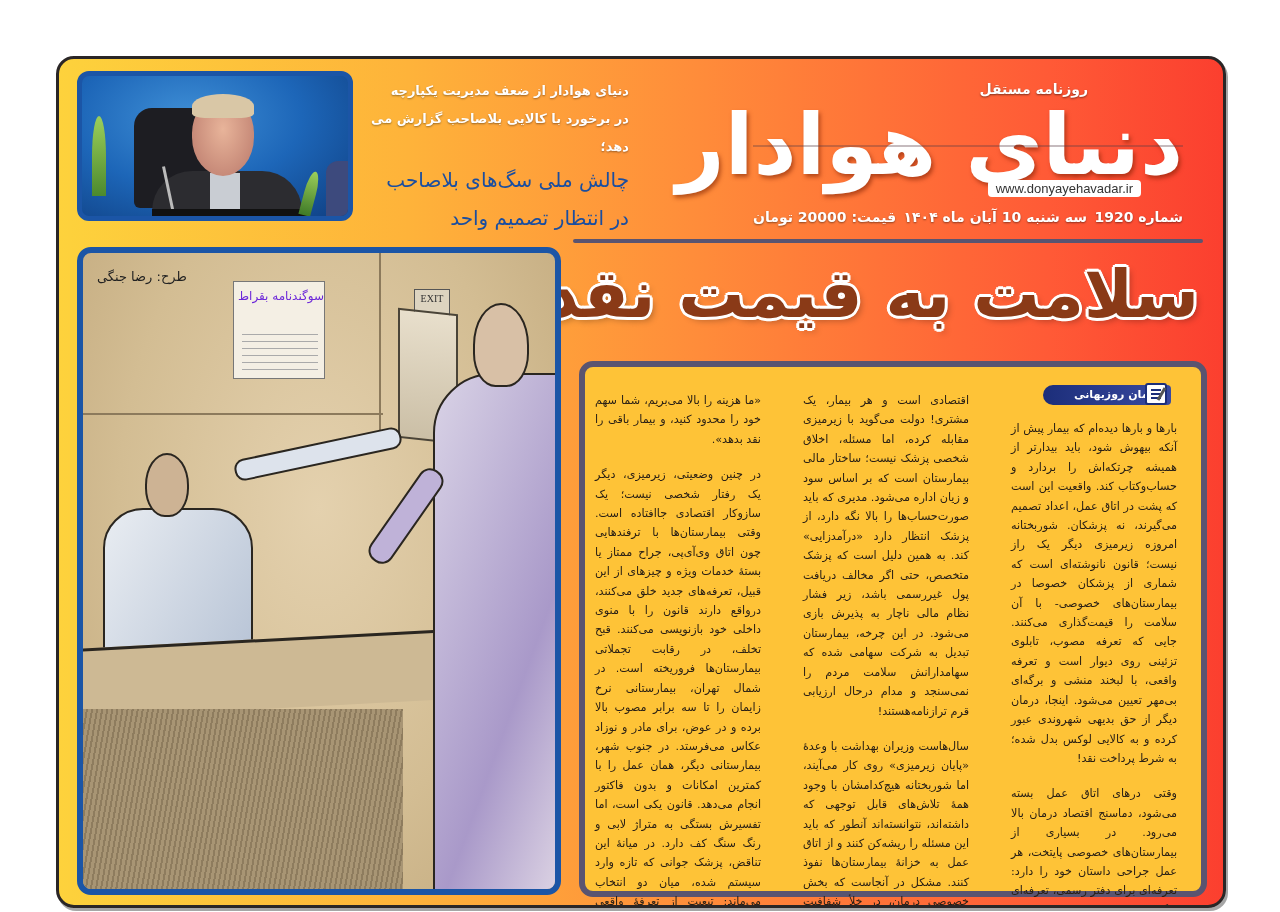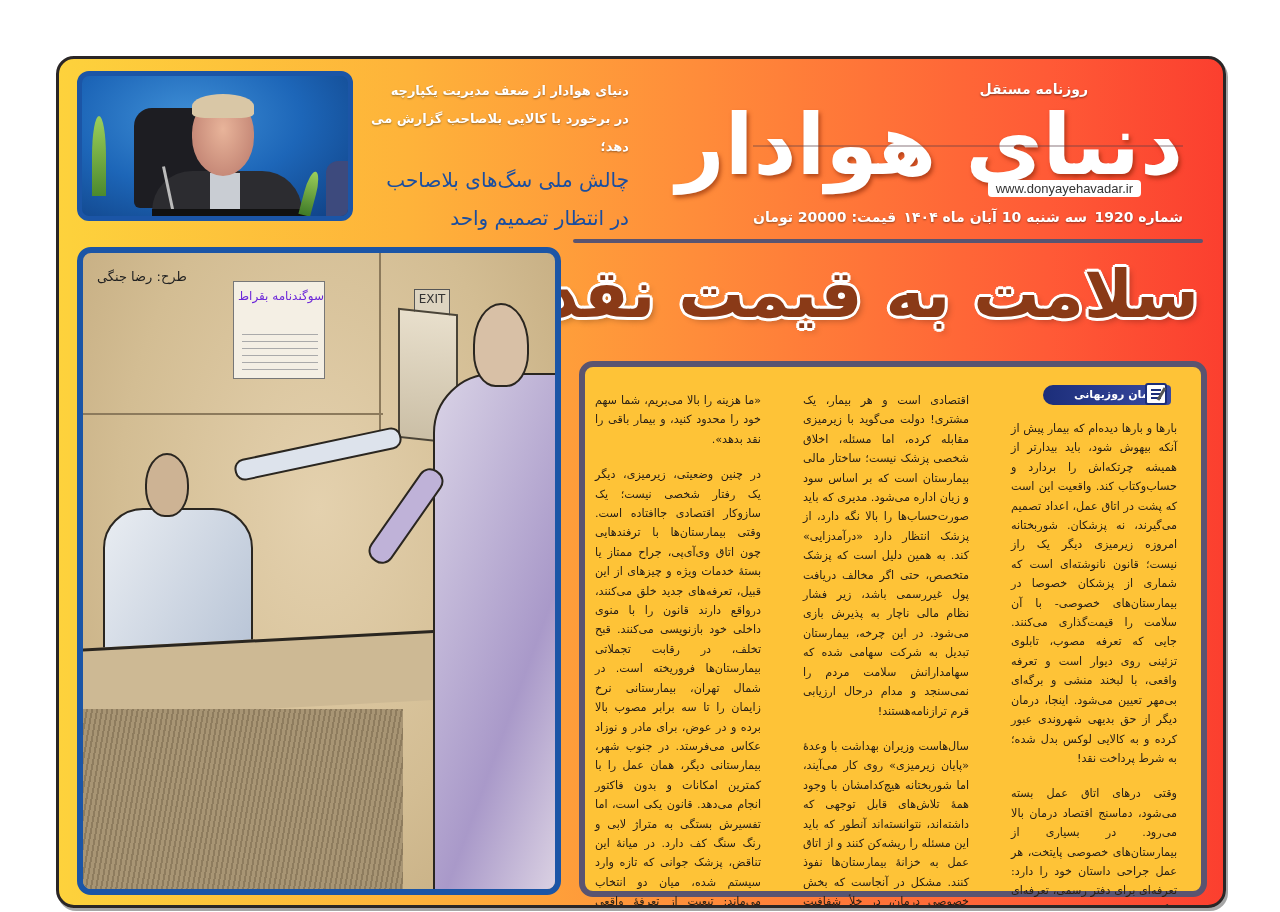--- a/index.html
+++ b/index.html
@@ -67,21 +67,21 @@
     position: absolute; left: 18px; top: 188px; width: 484px; height: 648px;
     border: 6px solid #1b55a6; border-radius: 14px; overflow: hidden;
     background: radial-gradient(ellipse at 50% 40%, #e4d1ae 0%, #d3bd93 60%, #c2a97d 100%);
   }
   .cartoon-credit { position: absolute; left: 14px; top: 16px; font-size: 13px; color: #222; direction: rtl; }
   .c-wall-line { position: absolute; left: 0; top: 160px; width: 300px; height: 2px; background: #8c7a5c; }
   .c-corner { position: absolute; left: 296px; top: 0; width: 2px; height: 180px; background: #8c7a5c; }
   .c-poster { position: absolute; left: 150px; top: 28px; width: 92px; height: 98px; background: #f4efe4; border: 1px solid #777; }
   .c-poster-title { position: absolute; left: 0; top: 6px; width: 100%; text-align: right; font-size: 12px; line-height: 16px; color: #6d28d9; direction: rtl; }
   .c-poster-lines { position: absolute; left: 8px; top: 46px; width: 76px; height: 44px; background: repeating-linear-gradient(#f4efe4 0 6px, #aaa 6px 7px); }
-  .c-exit { position: absolute; left: 331px; top: 36px; width: 36px; height: 28px; border: 1px solid #555; font-size: 12px; text-align: center; line-height: 18px; color: #333; background: #ddd4c0; }
+  .c-exit { position: absolute; left: 331px; top: 36px; width: 36px; height: 28px; border: 1px solid #555; font-size: 10px; text-align: center; line-height: 18px; color: #333; background: #ddd4c0; font-family: Liberation Serif, serif; }
   .c-door { position: absolute; left: 315px; top: 58px; width: 60px; height: 130px; border: 2px solid #4a4438; background: linear-gradient(#e8dfcc, #cbbfa6); transform: skewY(6deg); }
   .c-desk { position: absolute; left: 0; top: 386px; width: 360px; height: 70px; background: #cdb994; border-top: 3px solid #2a2620; transform: skewY(-3deg); }
   .c-desk-front { position: absolute; left: 0; top: 456px; width: 320px; height: 200px; background: repeating-linear-gradient(100deg, #a89574 0 3px, #8e7c5e 3px 5px); }
   .c-doctor-head { position: absolute; left: 62px; top: 200px; width: 44px; height: 64px; background: #cdb394; border: 2px solid #2a2620; border-radius: 50% 50% 45% 45%; }
   .c-doctor-body { position: absolute; left: 20px; top: 255px; width: 150px; height: 150px; background: linear-gradient(120deg, #e9edf2, #b8c4d6); border: 2px solid #2a2620; border-radius: 40px 40px 0 0; }
   .c-doctor-arm { position: absolute; left: 150px; top: 190px; width: 170px; height: 22px; background: #dde3ec; border: 2px solid #2a2620; border-radius: 10px; transform: rotate(-12deg); }
   .c-patient-head { position: absolute; left: 390px; top: 50px; width: 56px; height: 84px; background: #d8c0a6; border: 2px solid #2a2620; border-radius: 50% 50% 40% 40%; }
   .c-patient-body { position: absolute; left: 350px; top: 120px; width: 140px; height: 540px; background: linear-gradient(110deg, #d9d3e6, #a999c9 60%, #e5dde8); border: 2px solid #2a2620; border-radius: 60px 0 0 0; }
   .c-patient-arm { position: absolute; left: 268px; top: 250px; width: 110px; height: 26px; background: #bfb2d8; border: 2px solid #2a2620; border-radius: 12px; transform: rotate(-55deg); }
 

